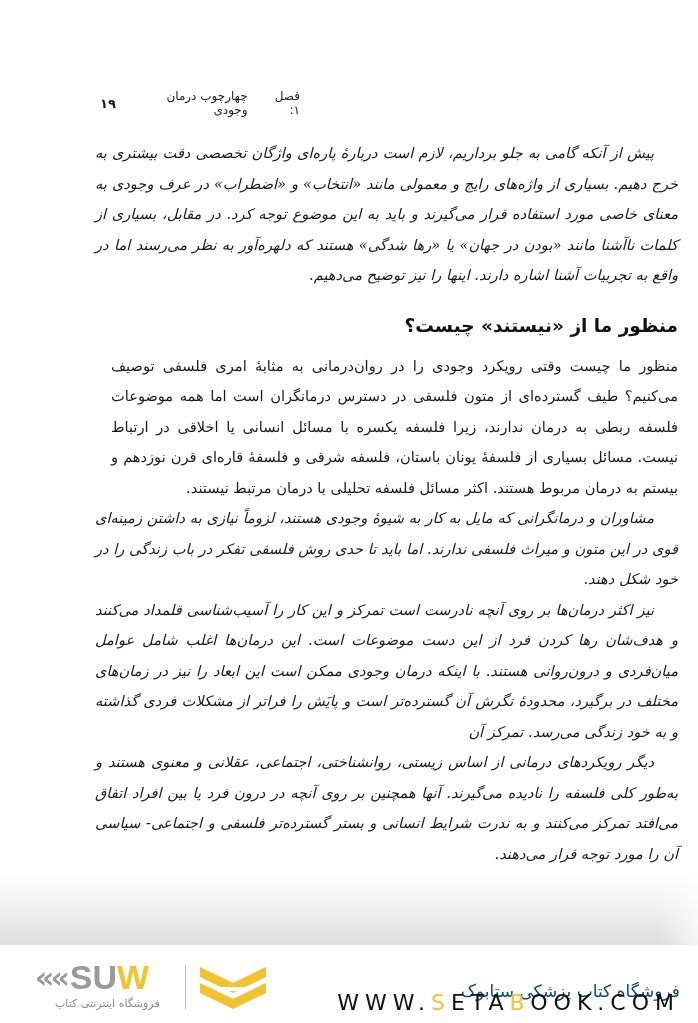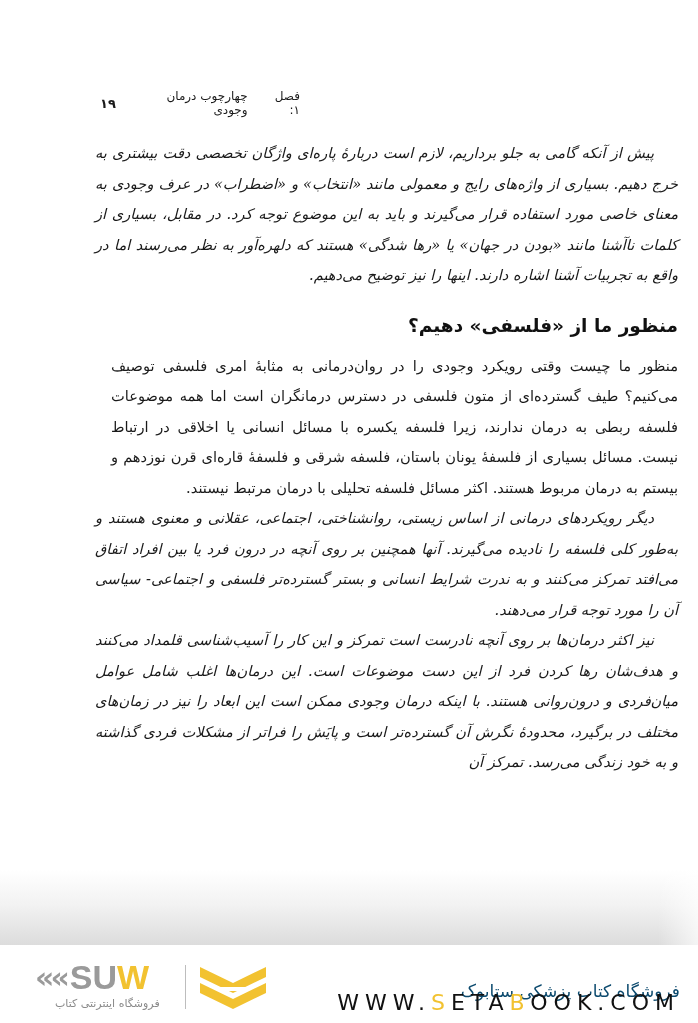--- a/index.html
+++ b/index.html
@@ -76,24 +76,25 @@
 <div class="page">
 
   <div class="running-head">
     <span class="chapter-label">فصل ۱:</span>
     <span class="chapter-title">چهارچوب درمان وجودی</span>
     <span class="page-number">۱۹</span>
   </div>
 
   <div class="content">
     <p class="indent">پیش از آنکه گامی به جلو برداریم، لازم است دربارهٔ پاره‌ای واژگان تخصصی دقت بیشتری به خرج دهیم. بسیاری از واژه‌های رایج و معمولی مانند «انتخاب» و «اضطراب» در عرف وجودی به معنای خاصی مورد استفاده قرار می‌گیرند و باید به این موضوع توجه کرد. در مقابل، بسیاری از کلمات ناآشنا مانند «بودن در جهان» یا «رها شدگی» هستند که دلهره‌آور به نظر می‌رسند اما در واقع به تجربیات آشنا اشاره دارند. اینها را نیز توضیح می‌دهیم.</p>
-    <h2 class="section-heading">منظور ما از «فلسفی» دهیم؟</h2>
+    <h2 class="section-heading">منظور ما از «نیستند» چیست؟</h2>
     <p class="noindent">منظور ما چیست وقتی رویکرد وجودی را در روان‌درمانی به مثابهٔ امری فلسفی توصیف می‌کنیم؟ طیف گسترده‌ای از متون فلسفی در دسترس درمانگران است اما همه موضوعات فلسفه ربطی به درمان ندارند، زیرا فلسفه یکسره با مسائل انسانی یا اخلاقی در ارتباط نیست. مسائل بسیاری از فلسفهٔ یونان باستان، فلسفه شرقی و فلسفهٔ قاره‌ای قرن نوزدهم و بیستم به درمان مربوط هستند. اکثر مسائل فلسفه تحلیلی با درمان مرتبط نیستند.</p>
+    <p class="indent">مشاوران و درمانگرانی که مایل به کار به شیوهٔ وجودی هستند، لزوماً نیازی به داشتن زمینه‌ای قوی در این متون و میراث فلسفی ندارند. اما باید تا حدی روش فلسفی تفکر در باب زندگی را در خود شکل دهند.</p>
+    <p class="indent">نیز اکثر درمان‌ها بر روی آنچه نادرست است تمرکز  و این کار را آسیب‌شناسی قلمداد می‌کنند و هدف‌شان رها کردن فرد از این دست موضوعات است. این درمان‌ها اغلب شامل عوامل میان‌فردی و درون‌روانی هستند. با اینکه درمان وجودی ممکن است این ابعاد را نیز در زمان‌های مختلف در برگیرد، محدودهٔ نگرش آن گسترده‌تر است و پایَش را فراتر از مشکلات فردی گذاشته و به خود زندگی می‌رسد. تمرکز آن</p>
     <p class="indent">دیگر رویکردهای درمانی از اساس زیستی، روانشناختی، اجتماعی، عقلانی و معنوی هستند و به‌طور کلی فلسفه را نادیده می‌گیرند. آنها همچنین بر روی آنچه  در درون فرد یا بین افراد اتفاق می‌افتد تمرکز می‌کنند و به ندرت شرایط انسانی و بستر گسترده‌تر فلسفی و اجتماعی- سیاسی آن را مورد توجه قرار می‌دهند.</p>
-    <p class="indent">نیز اکثر درمان‌ها بر روی آنچه نادرست است تمرکز  و این کار را آسیب‌شناسی قلمداد می‌کنند و هدف‌شان رها کردن فرد از این دست موضوعات است. این درمان‌ها اغلب شامل عوامل میان‌فردی و درون‌روانی هستند. با اینکه درمان وجودی ممکن است این ابعاد را نیز در زمان‌های مختلف در برگیرد، محدودهٔ نگرش آن گسترده‌تر است و پایَش را فراتر از مشکلات فردی گذاشته و به خود زندگی می‌رسد. تمرکز آن</p>
   </div>
 </div>
 
 <div class="footer">
   <div class="logo-group">
     <div class="logo-wordmark">
       <span class="logo-chevrons">««</span>
       <span class="logo-s">S</span>
       <span class="logo-u">U</span>
       <span class="logo-w">W</span>

